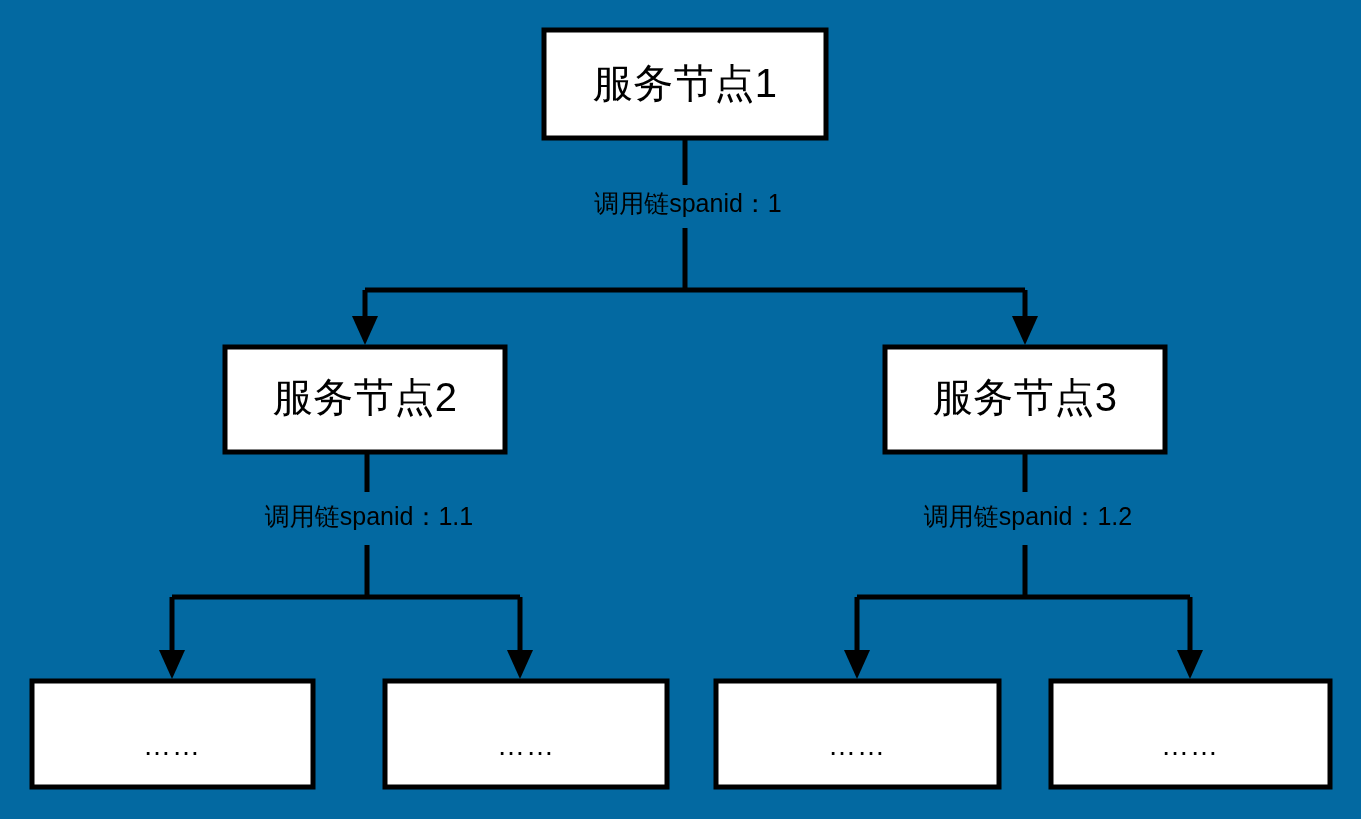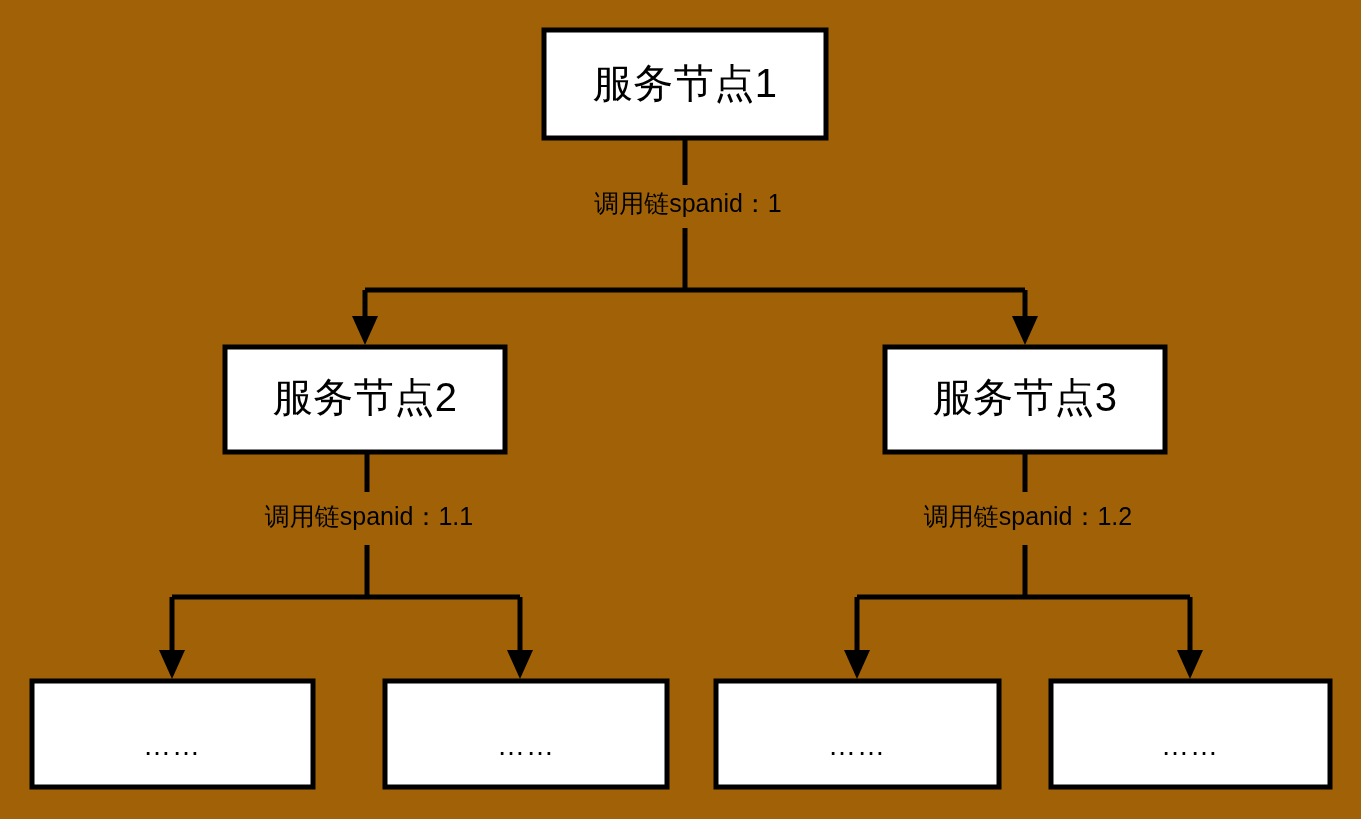--- a/index.html
+++ b/index.html
@@ -9,21 +9,21 @@
     background: #ffffff;
   }
   body {
     font-family: "Liberation Sans", "DejaVu Sans", sans-serif;
     color: #000000;
   }
   #diagram-canvas {
     position: relative;
     width: 1361px;
     height: 819px;
-    background: #a16207;
+    background: #0369a1;
     overflow: hidden;
   }
   #diagram-svg {
     position: absolute;
     top: 0;
     left: 0;
     width: 1361px;
     height: 819px;
   }
   .node-box-label {

